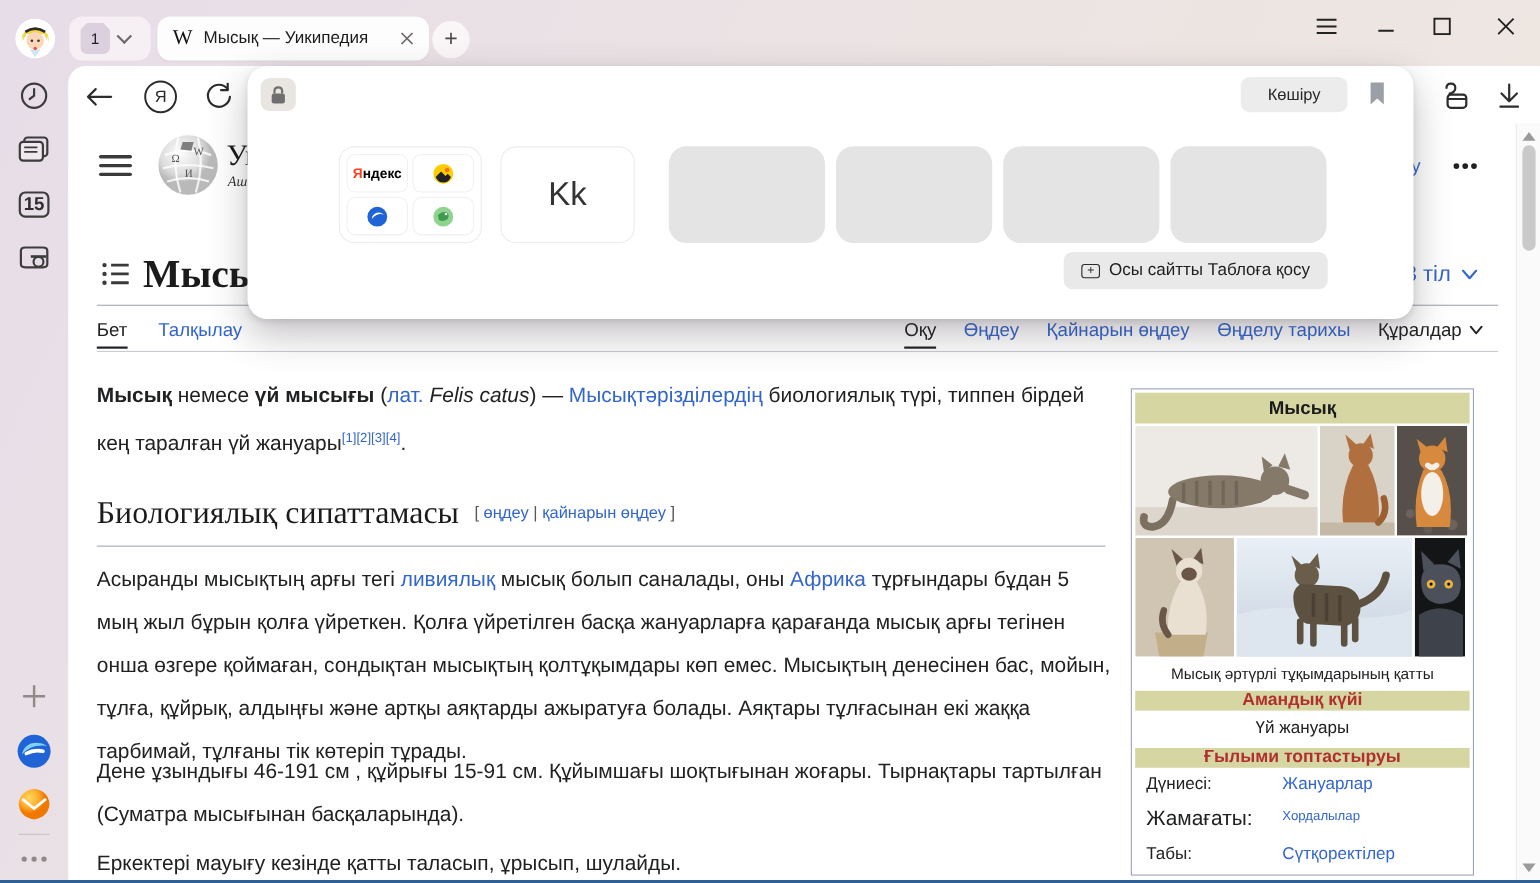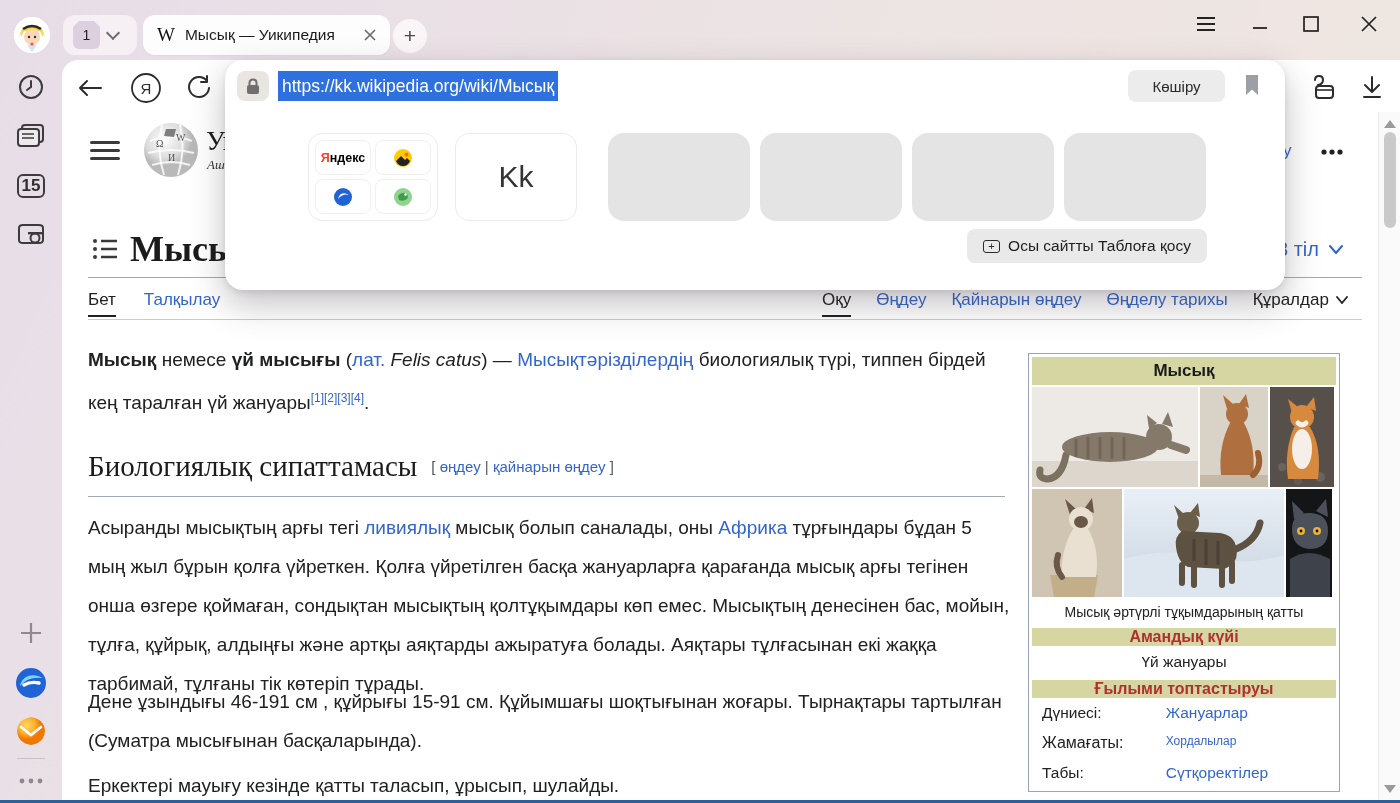--- a/index.html
+++ b/index.html
@@ -424,21 +424,21 @@
     <div class="ib-caption">Мысық әртүрлі тұқымдарының қатты</div>
     <div class="ib-hdr">Амандық күйі</div>
     <div class="ib-val">Үй жануары</div>
     <div class="ib-hdr">Ғылыми топтастыруы</div>
 
     <div class="cls-row">
       <div class="cls-label" style="font-size:15.5px;">Дүниесі:</div>
       <div class="cls-value" style="font-size:15.5px;"><a class="wl">Жануарлар</a></div>
     </div>
     <div class="cls-row">
-      <div class="cls-label" style="font-size:16px;">Жамағаты:</div>
+      <div class="cls-label" style="font-size:19px;">Жамағаты:</div>
       <div class="cls-value" style="font-size:12px;"><a class="wl">Хордалылар</a></div>
     </div>
     <div class="cls-row">
       <div class="cls-label" style="font-size:15.5px;">Табы:</div>
       <div class="cls-value" style="font-size:15.5px;"><a class="wl">Сүтқоректілер</a></div>
     </div>
   </div>
 
   <div class="abs scroll">
     <div class="sarr" style="top:8px; border-bottom:8px solid #9a9a9a;"></div>
@@ -446,21 +446,20 @@
     <div class="sarr" style="bottom:10px; border-top:8px solid #9a9a9a;"></div>
   </div>
 
   <div class="abs dropdown">
     <div class="lockbox">
       <svg width="14" height="17" viewBox="0 0 14 17">
         <rect x="1" y="7" width="12" height="9" rx="2" fill="#6f6f6f"></rect>
         <path d="M3.5 7 V5 Q3.5 1.5 7 1.5 Q10.5 1.5 10.5 5 V7" fill="none" stroke="#6f6f6f" stroke-width="2"></path>
       </svg>
     </div>
-    <div class="urlsel">https://kk.wikipedia.org/wiki/Мысық</div>
     <div class="copybtn">Көшіру</div>
     <div class="bookm">
       <svg width="16" height="22" viewBox="0 0 16 22">
         <path d="M2 1 H14 V21 L8 15.5 L2 21 Z" fill="#9aa0a6"></path>
       </svg>
     </div>
 
     <div class="tile white" style="left:83px; width:130px;">
       <div class="minigrid">
         <div class="mini">

